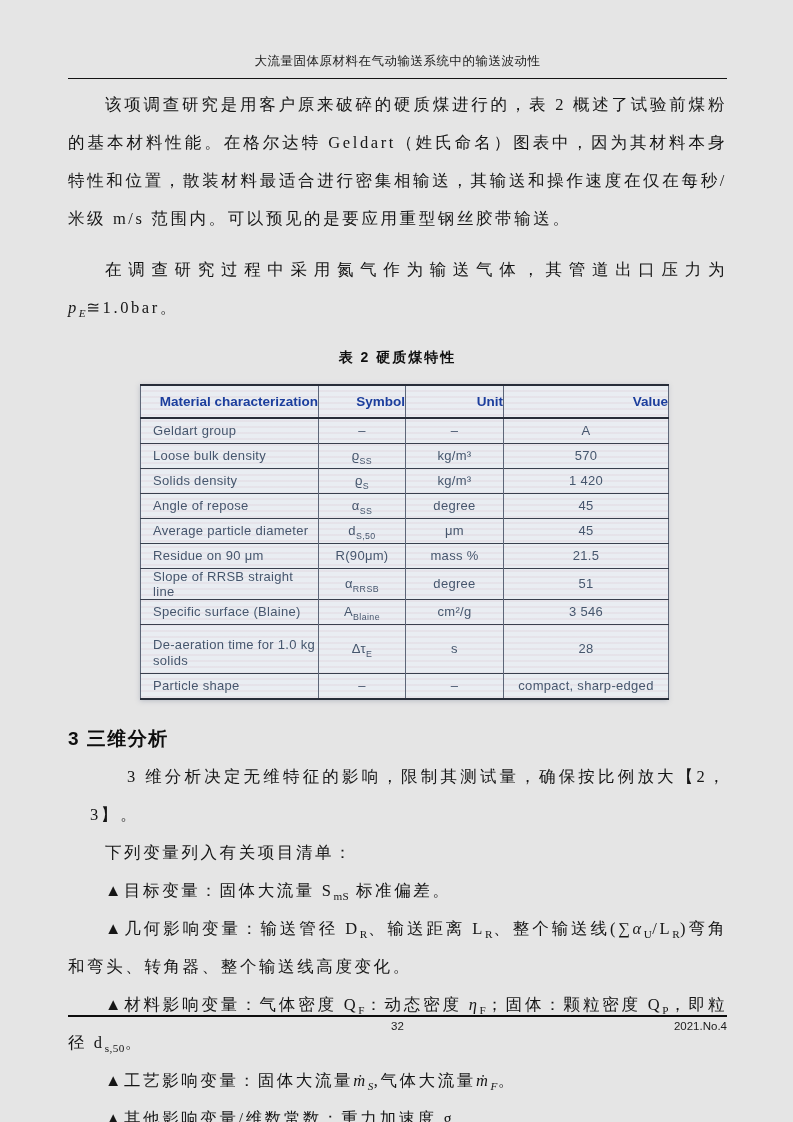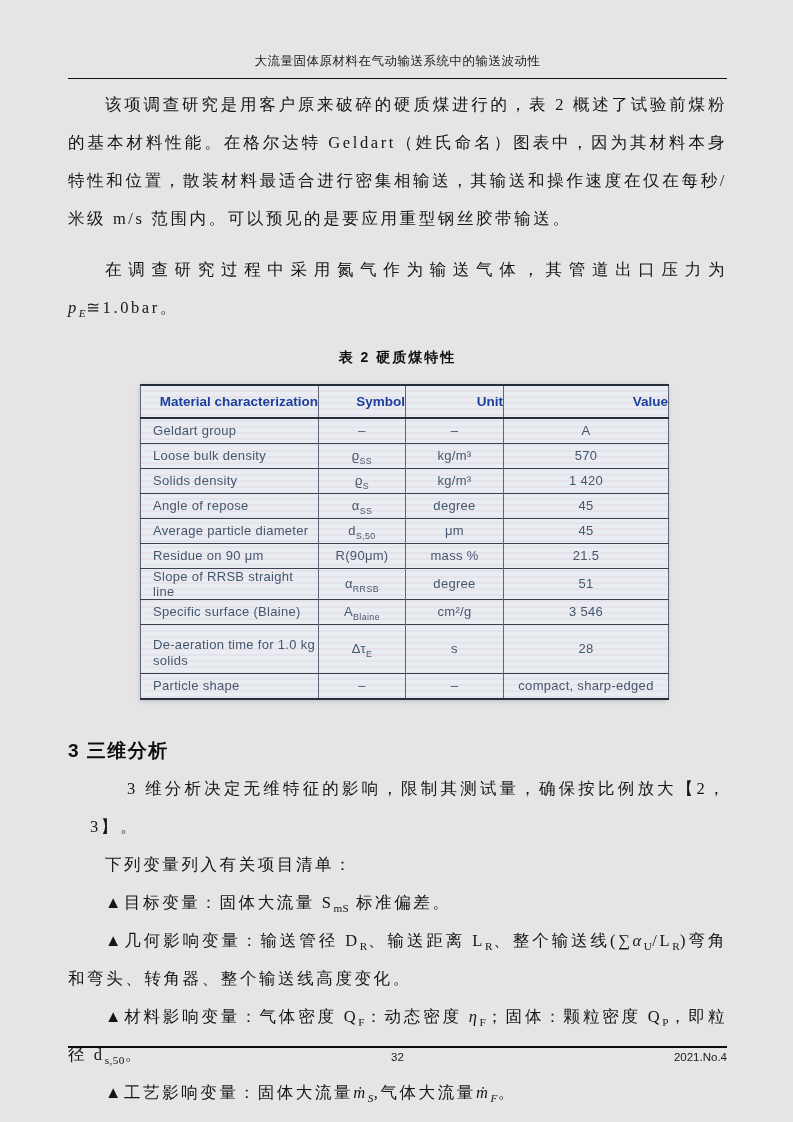--- a/index.html
+++ b/index.html
@@ -84,31 +84,31 @@
     letter-spacing:0.3px;
   }
   table.props tbody tr + tr td { border-top:1.8px solid #39404e; }
   table.props th + th, table.props td + td { border-left:1.2px solid #5d6678; }
   .col-left { text-align:left; padding-left:12px; }
   .col-mid  { text-align:center; }
   .wrap-cell { line-height:1.25; padding-top:12px; padding-bottom:4px; height:39px; }
 
   
   .section-heading {
-    margin-top:38px;
+    margin-top:26px;
     font-family:"Liberation Sans", sans-serif;
     font-weight:bold;
     font-size:19px;
     letter-spacing:1.5px;
     color:#0e0e0e;
   }
   .section-body { margin-top:6px;margin-left:22px; }
 
   
-  .footer { position:absolute; left:68px; right:66px; top:1046px; }
+  .footer { position:absolute; left:68px; right:66px; top:1015px; }
   .footer-rule { border-top:2.6px solid #0d0d0d; }
   .footer-row {
     position:relative; height:18px; margin-top:3px;
     font-family:"Liberation Sans", sans-serif;
     font-size:11.5px; color:#1a1a1a;
   }
   .page-num { position:absolute; left:50%; transform:translateX(-50%); }
   .issue { position:absolute; right:0; }
 </style>
 </head>

